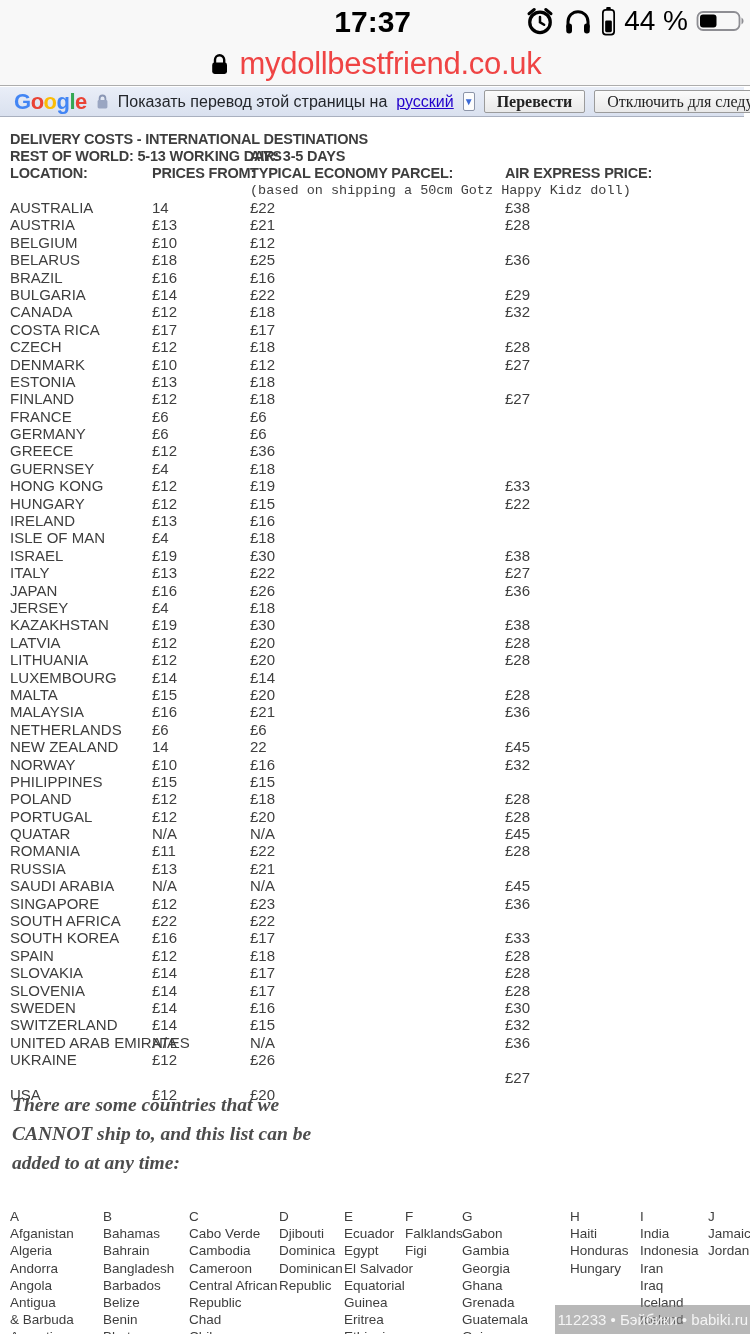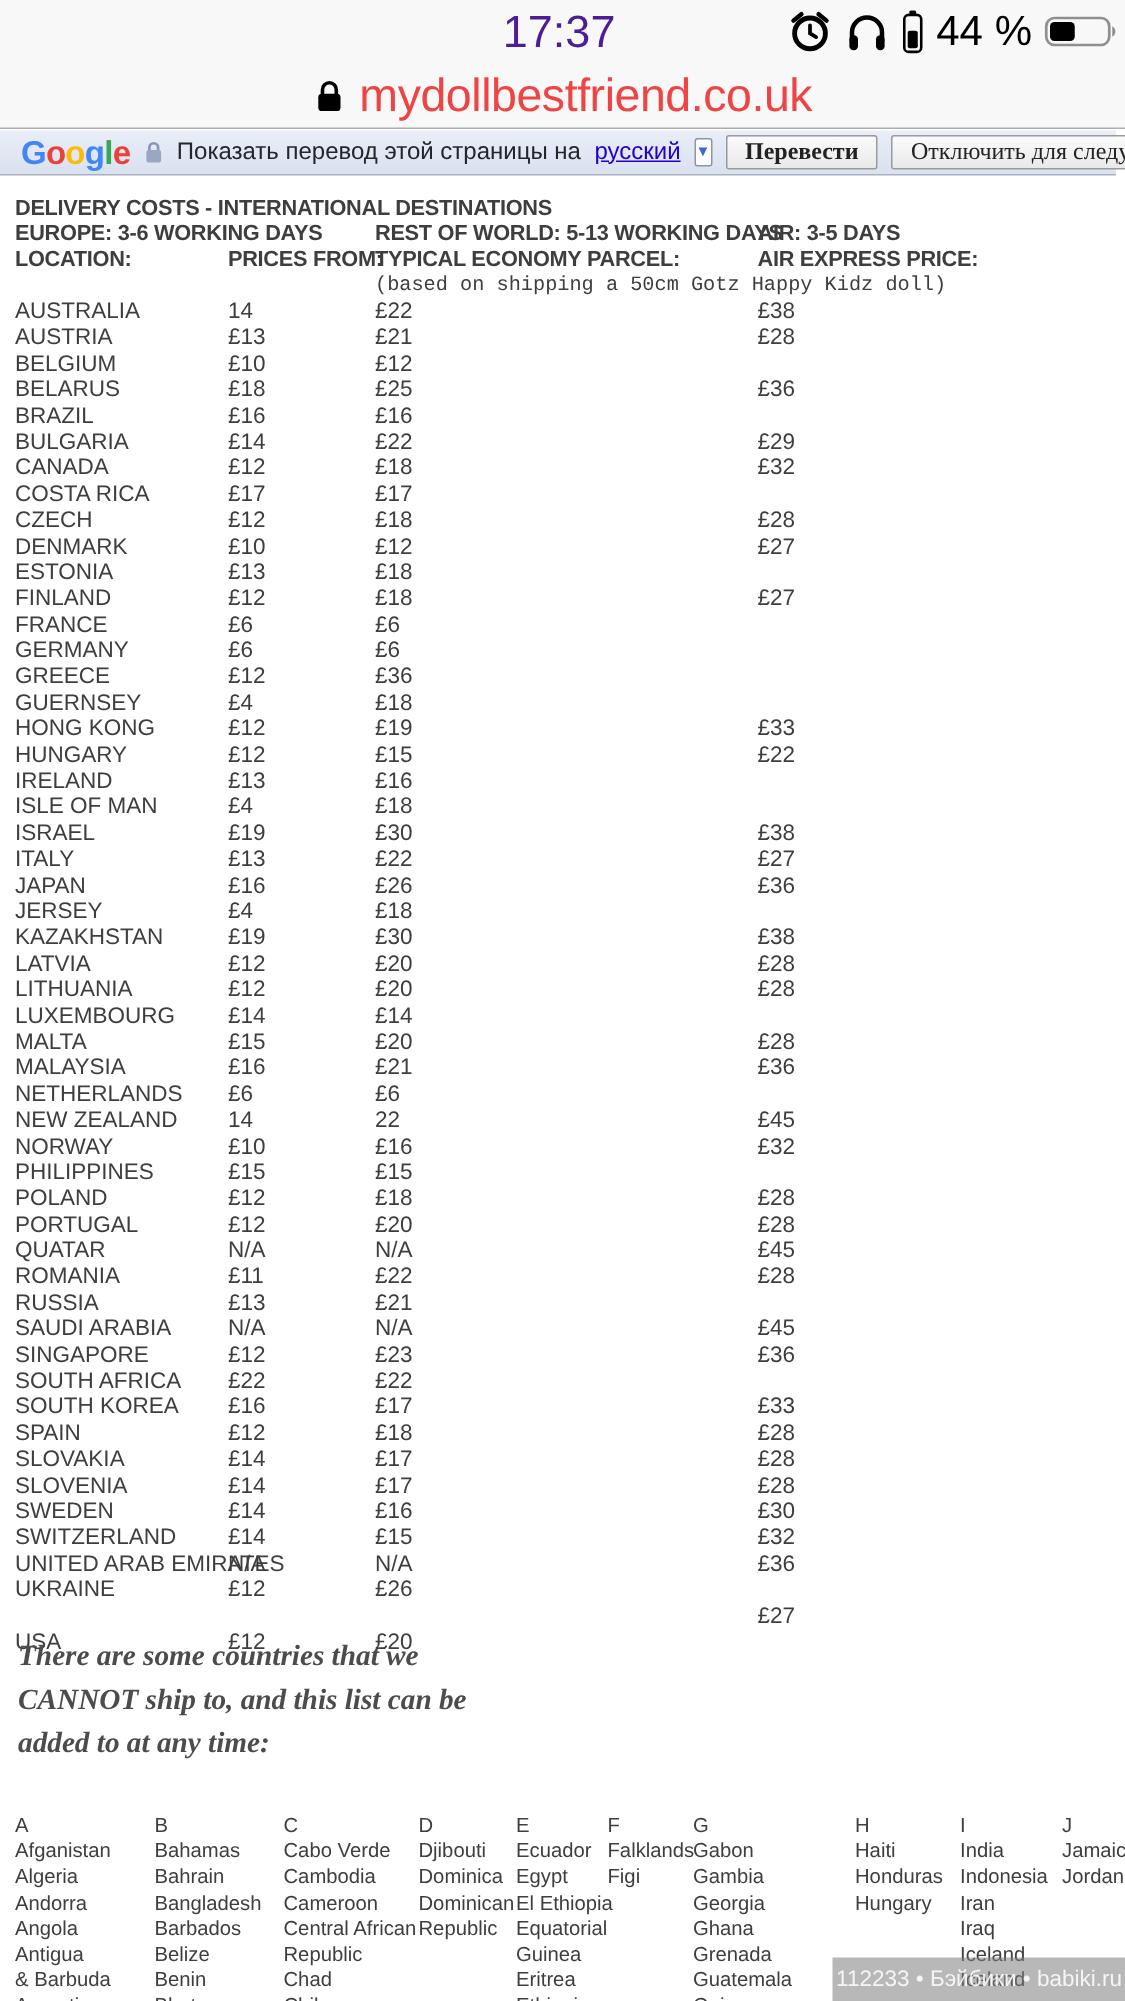--- a/index.html
+++ b/index.html
@@ -9,21 +9,21 @@
     font-family:"Liberation Sans", sans-serif; color:#414141;
     -webkit-font-smoothing:antialiased;
   }
   
   .chrome { position:absolute; top:0; left:0; width:750px; height:86px;
     background:#f8f8f8; border-bottom:1px solid #adadad; }
   .status-row { position:relative; height:42px; }
   .status-left { position:absolute; left:16px; top:6px; display:flex; align-items:center; gap:7px; }
   .carrier { font-size:28px; color:#000; letter-spacing:-0.5px; }
   .time { position:absolute; left:50%; top:5px; transform:translateX(-53%);
-    font-size:30px; font-weight:400; color:#4c1d95; }
+    font-size:30px; font-weight:700; color:#000000; }
   .status-right { position:absolute; right:4px; top:5px; display:flex; align-items:center; gap:8px; }
   .pct { font-size:28px; color:#000; }
   .url-row { position:absolute; top:42px; left:0; width:750px; height:44px;
     display:flex; align-items:center; justify-content:center; gap:10px; }
   .url-text { font-size:31px; color:#ef4444; letter-spacing:-0.3px; }
   
   .gtbar { position:absolute; top:87px; left:0; width:744px; height:30px;
     background:linear-gradient(#e9eef8,#dae1ef); border-bottom:1px solid #a9b0bf;
     display:flex; align-items:center; padding:0 6px 0 14px; gap:9px; white-space:nowrap; }
   .glogo { font-size:22px; font-weight:700; letter-spacing:-0.5px; }
@@ -121,21 +121,20 @@
       <span>▼</span>
     </span>
   <span class="gt-btn bold">Перевести</span>
   <span class="gt-btn">Отключить для следующего языка: английский</span>
 
 </div>
 
 <div class="delivery">
   <div class="d-title">DELIVERY COSTS - INTERNATIONAL DESTINATIONS</div>
   <div class="hrow">
-    <span>EUROPE: 3-6 WORKING DAYS</span>
     <span>REST OF WORLD: 5-13 WORKING DAYS</span>
     <span>AIR: 3-5 DAYS</span>
   </div>
   <div class="crow">
     <span>LOCATION:</span>
     <span>PRICES FROM:</span>
     <span>TYPICAL ECONOMY PARCEL:</span>
     <span>AIR EXPRESS PRICE:</span>
   </div>
   <div class="nrow">
@@ -498,21 +497,21 @@
       <div>D</div>
       <div>Djibouti</div>
       <div>Dominica</div>
       <div>Dominican</div>
       <div>Republic</div>
     </div>
     <div class="ccol" style="left: 344px;">
       <div>E</div>
       <div>Ecuador</div>
       <div>Egypt</div>
-      <div>El Ethiopia</div>
+      <div>El Salvador</div>
       <div>Equatorial</div>
       <div>Guinea</div>
       <div>Eritrea</div>
       <div>Ethiopia</div>
     </div>
     <div class="ccol" style="left: 405px;">
       <div>F</div>
       <div>Falklands</div>
       <div>Figi</div>
     </div>

